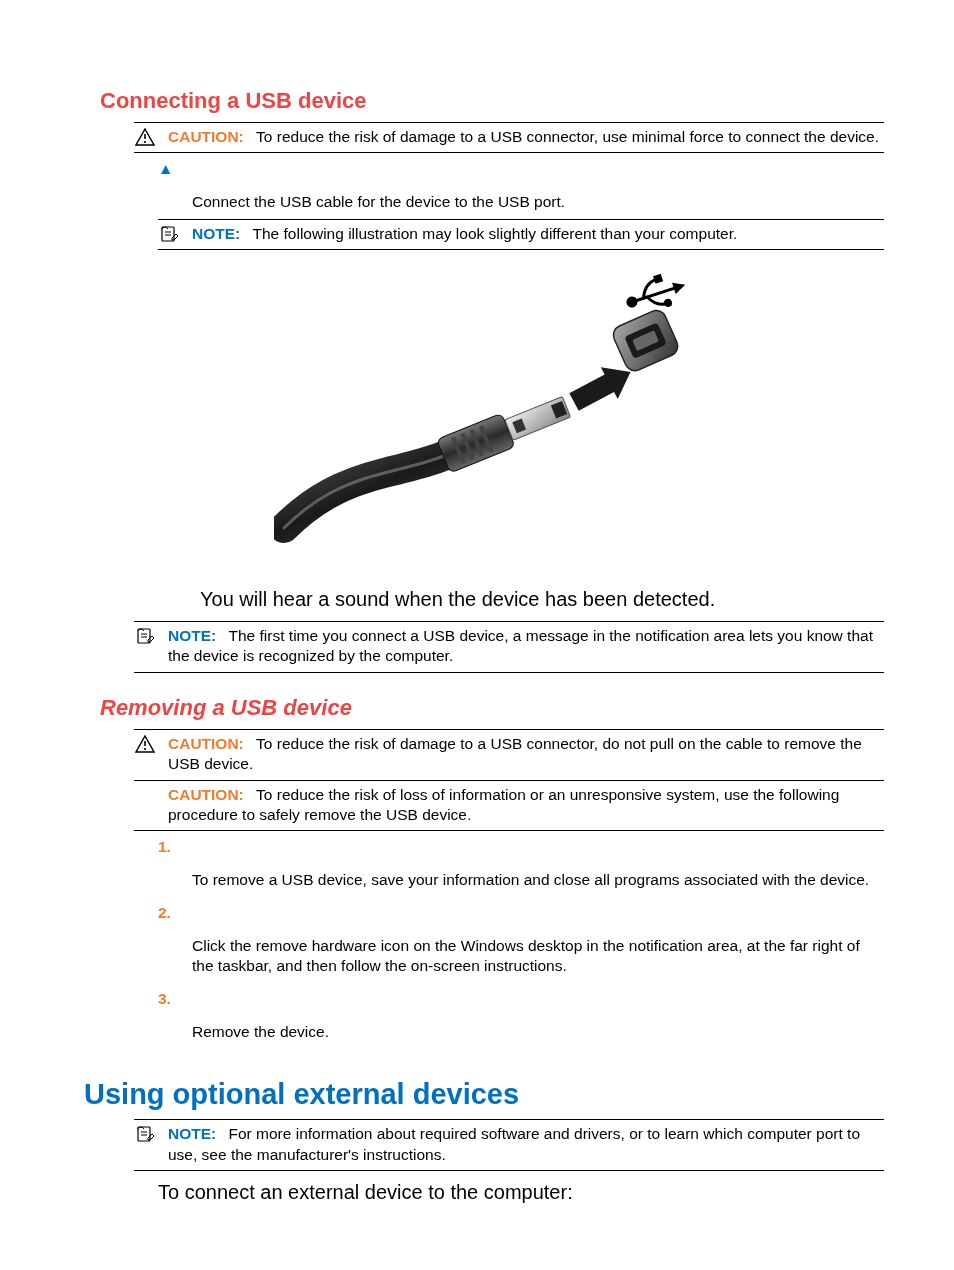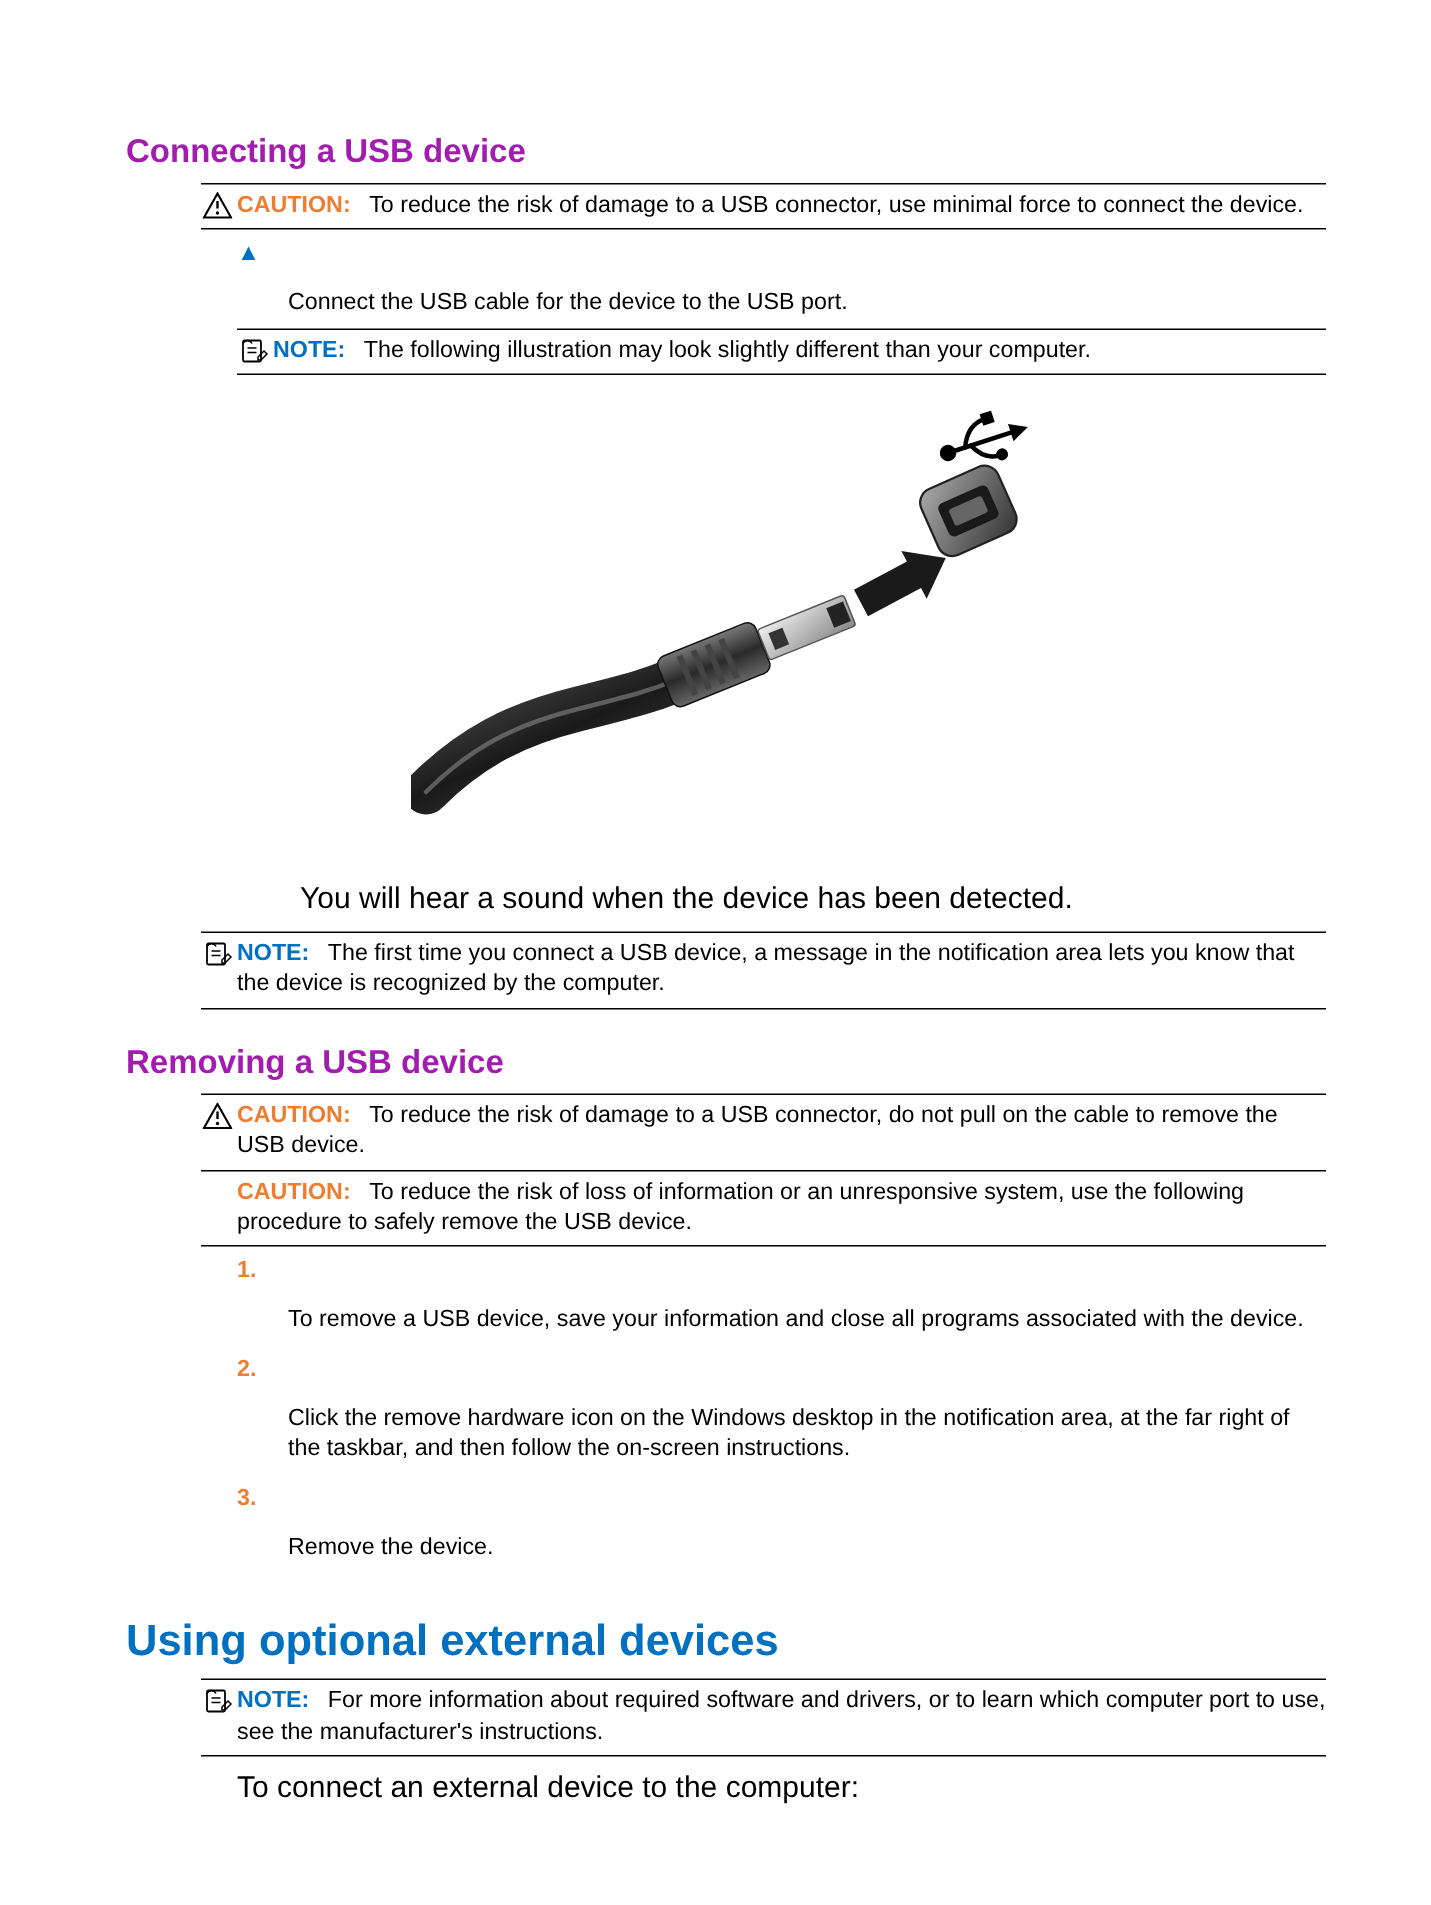--- a/index.html
+++ b/index.html
@@ -8,39 +8,39 @@
     padding: 0;
     background: #fff;
     font-family: Arial, Helvetica, sans-serif;
     color: #000;
     width: 954px;
   }
   .page {
     padding: 88px 70px 70px 84px;
   }
   .h2 {
-    color: #a21caf;
+    color: #ef4444;
     font-size: 22px;
     font-weight: bold;
-    margin: 0 0 8px 0;
+    margin: 0 0 8px 16px;
   }
   .h1 {
     color: #0070c0;
     font-size: 29px;
     font-weight: bold;
     margin: 30px 0 8px 0;
   }
   .callout {
     margin-left: 50px;
     border-top: 1px solid #000;
     border-bottom: 1px solid #000;
     padding: 4px 0 5px 0;
     display: flex;
     align-items: flex-start;
-    gap: 2px;
+    gap: 12px;
     font-size: 15.5px;
     line-height: 1.32;
   }
   .callout + .callout { border-top: none; justify-content: flex-end; }
   .callout.nol { margin-left: 74px; }
   .icon-col {
     flex: 0 0 22px;
     display: flex;
     justify-content: center;
     padding-top: 1px;
@@ -205,21 +205,21 @@
         <line x1="6" y1="10" x2="12" y2="10" stroke="#000" stroke-width="1"></line>
         <path d="M13 13 l4 -4 l2 2 l-4 4 l-2 0 z" fill="none" stroke="#000" stroke-width="1"></path>
       </svg>
     </div>
     <div class="callout-body">
       <span class="label-note">NOTE:</span>
       <span class="spacer-after">The first time you connect a USB device, a message in the notification area lets you know that the device is recognized by the computer.</span>
     </div>
   </div>
 
-  <div class="h2" style="margin-top:22px;">Removing a USB device</div>
+  <div class="h2" style="margin-top:22px;font-style:italic;">Removing a USB device</div>
 
   <div class="callout">
     <div class="icon-col">
       <svg width="20" height="18" viewBox="0 0 20 18">
         <polygon points="10,1 19,17 1,17" fill="none" stroke="#000" stroke-width="1.4"></polygon>
         <line x1="10" y1="6" x2="10" y2="11" stroke="#000" stroke-width="1.6"></line>
         <circle cx="10" cy="14" r="1.1" fill="#000"></circle>
       </svg>
     </div>
     <div class="callout-body">

